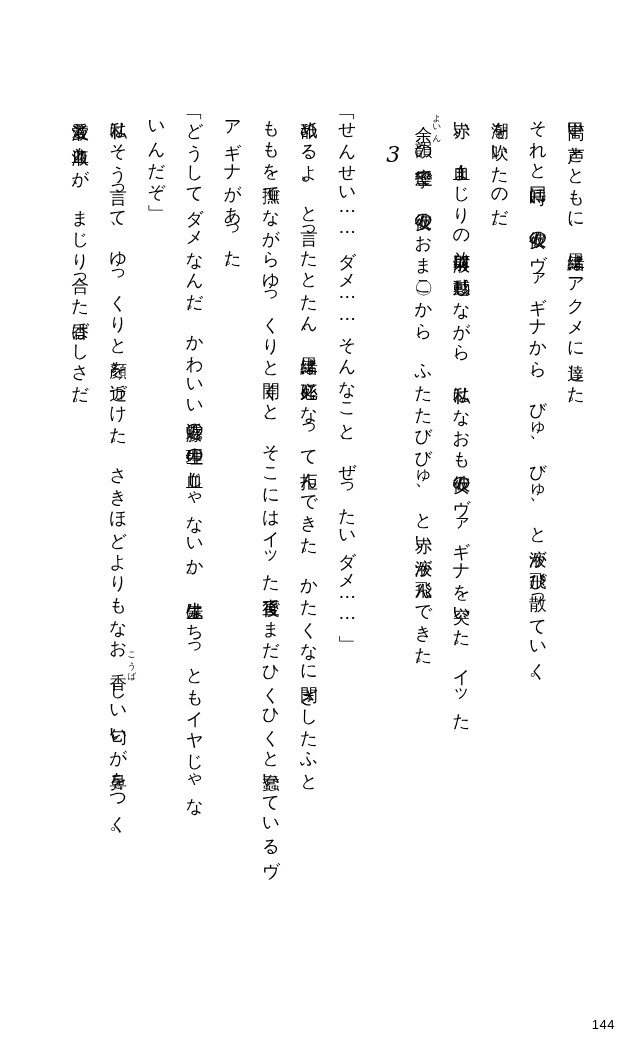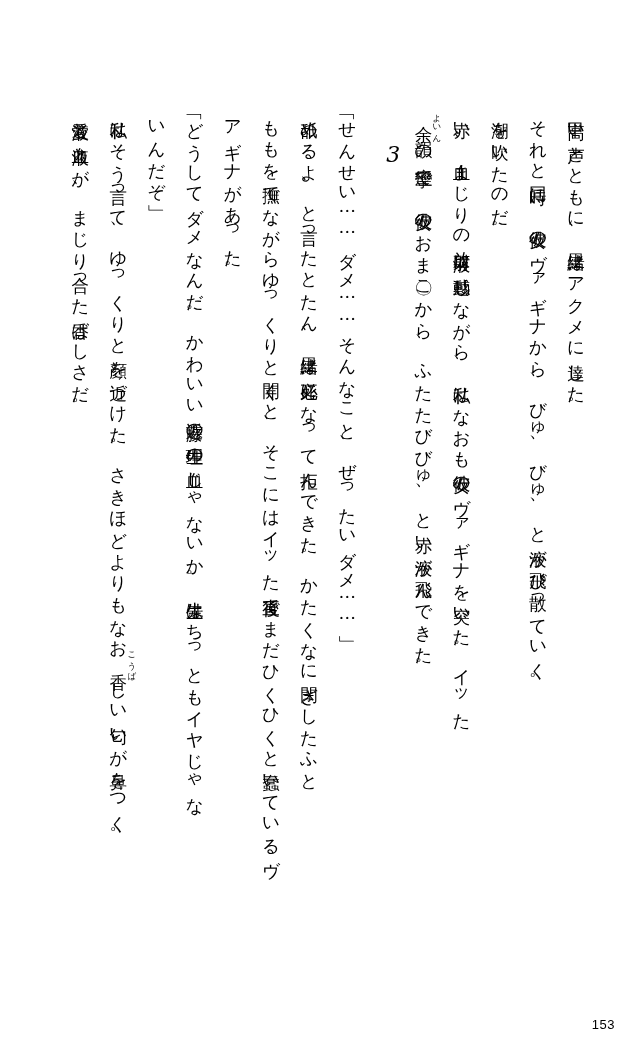--- a/index.html
+++ b/index.html
@@ -102,15 +102,15 @@
     <p class="noindent">舐めるよ、と言ったとたん、里緒は必死になって拒んできた。かたくなに閉ざしたふと</p>
     <p class="noindent">ももを撫でながらゆっくりと開くと、そこにはイッた直後でまだひくひくと蠢いているヴ</p>
     <p class="noindent">アギナがあった。</p>
     <p class="noindent">「どうしてダメなんだ。かわいい近藤の生理の血じゃないか。先生はちっともイヤじゃな</p>
     <p class="noindent">いんだぞ」</p>
     <p class="noindent">私はそう言って、ゆっくりと顔を近づけた。さきほどよりもなお<ruby>香<rt>こうば</rt></ruby>しい匂いが鼻をつく。</p>
     <p class="noindent">愛液と血液とが、まじり合った香ばしさだ。</p>
 
   </div>
 
-  <div id="page-number">153</div>
+  <div id="page-number">144</div>
 
 </div>
 
 </body></html>

